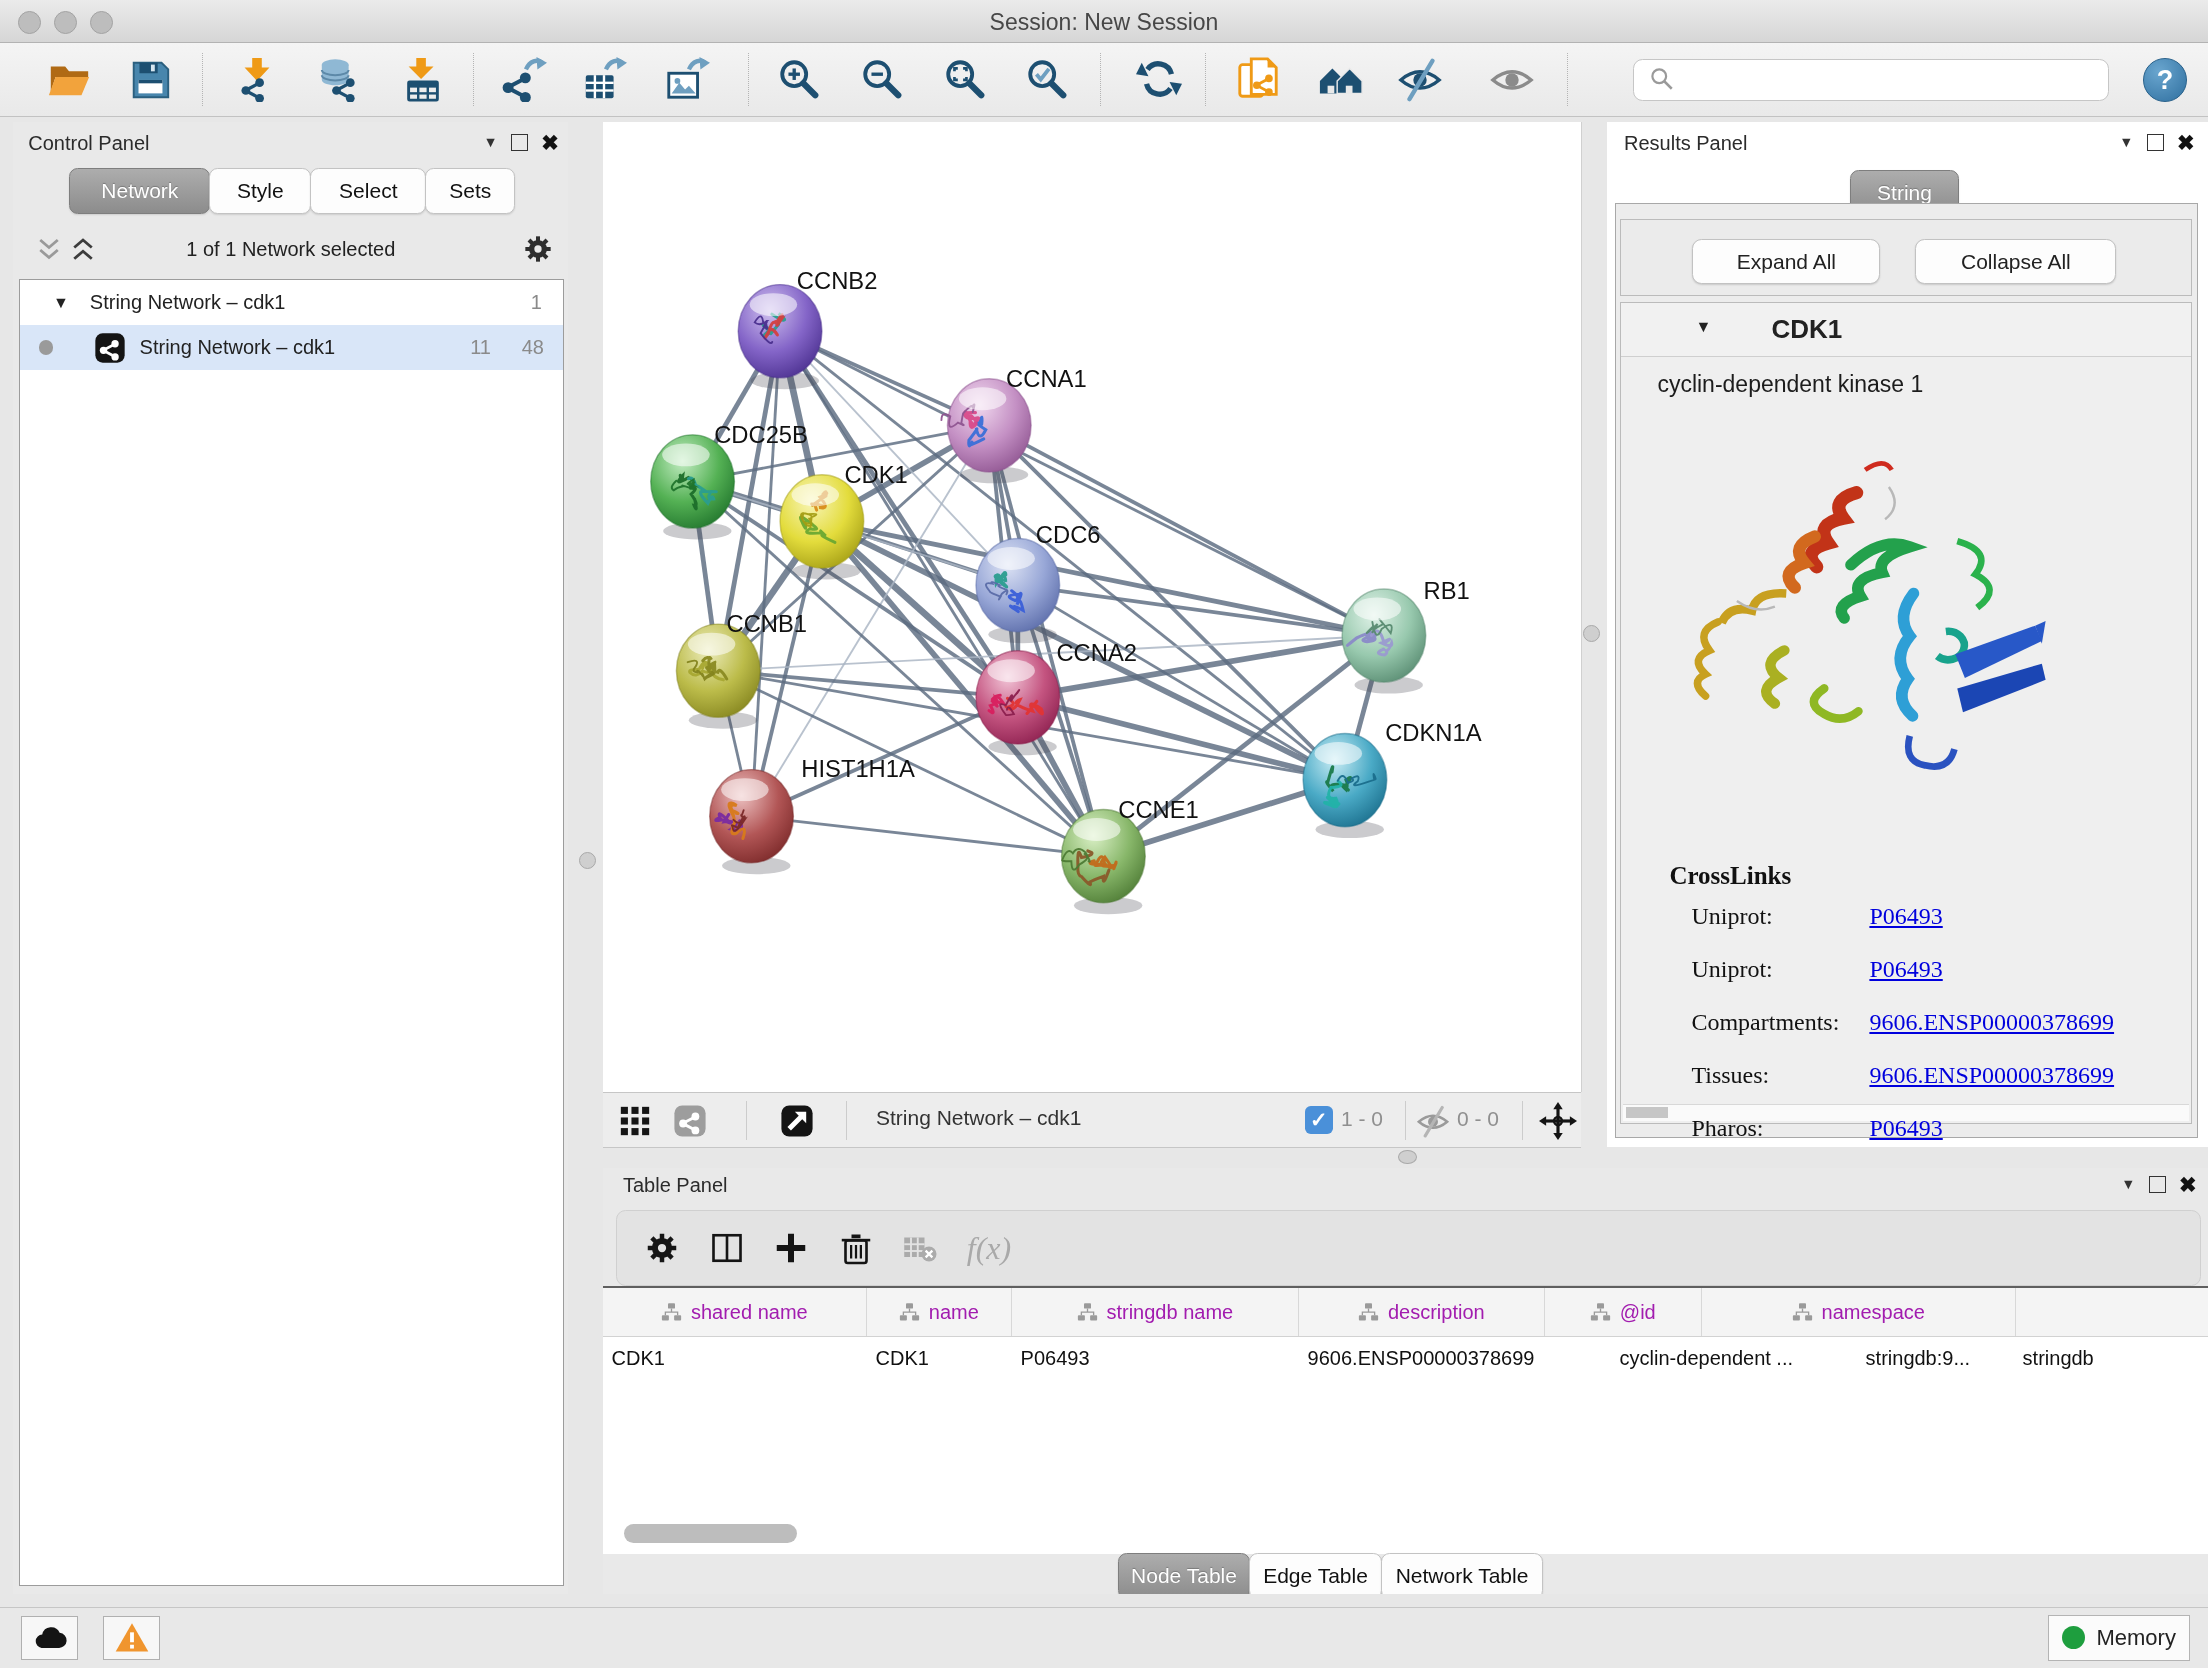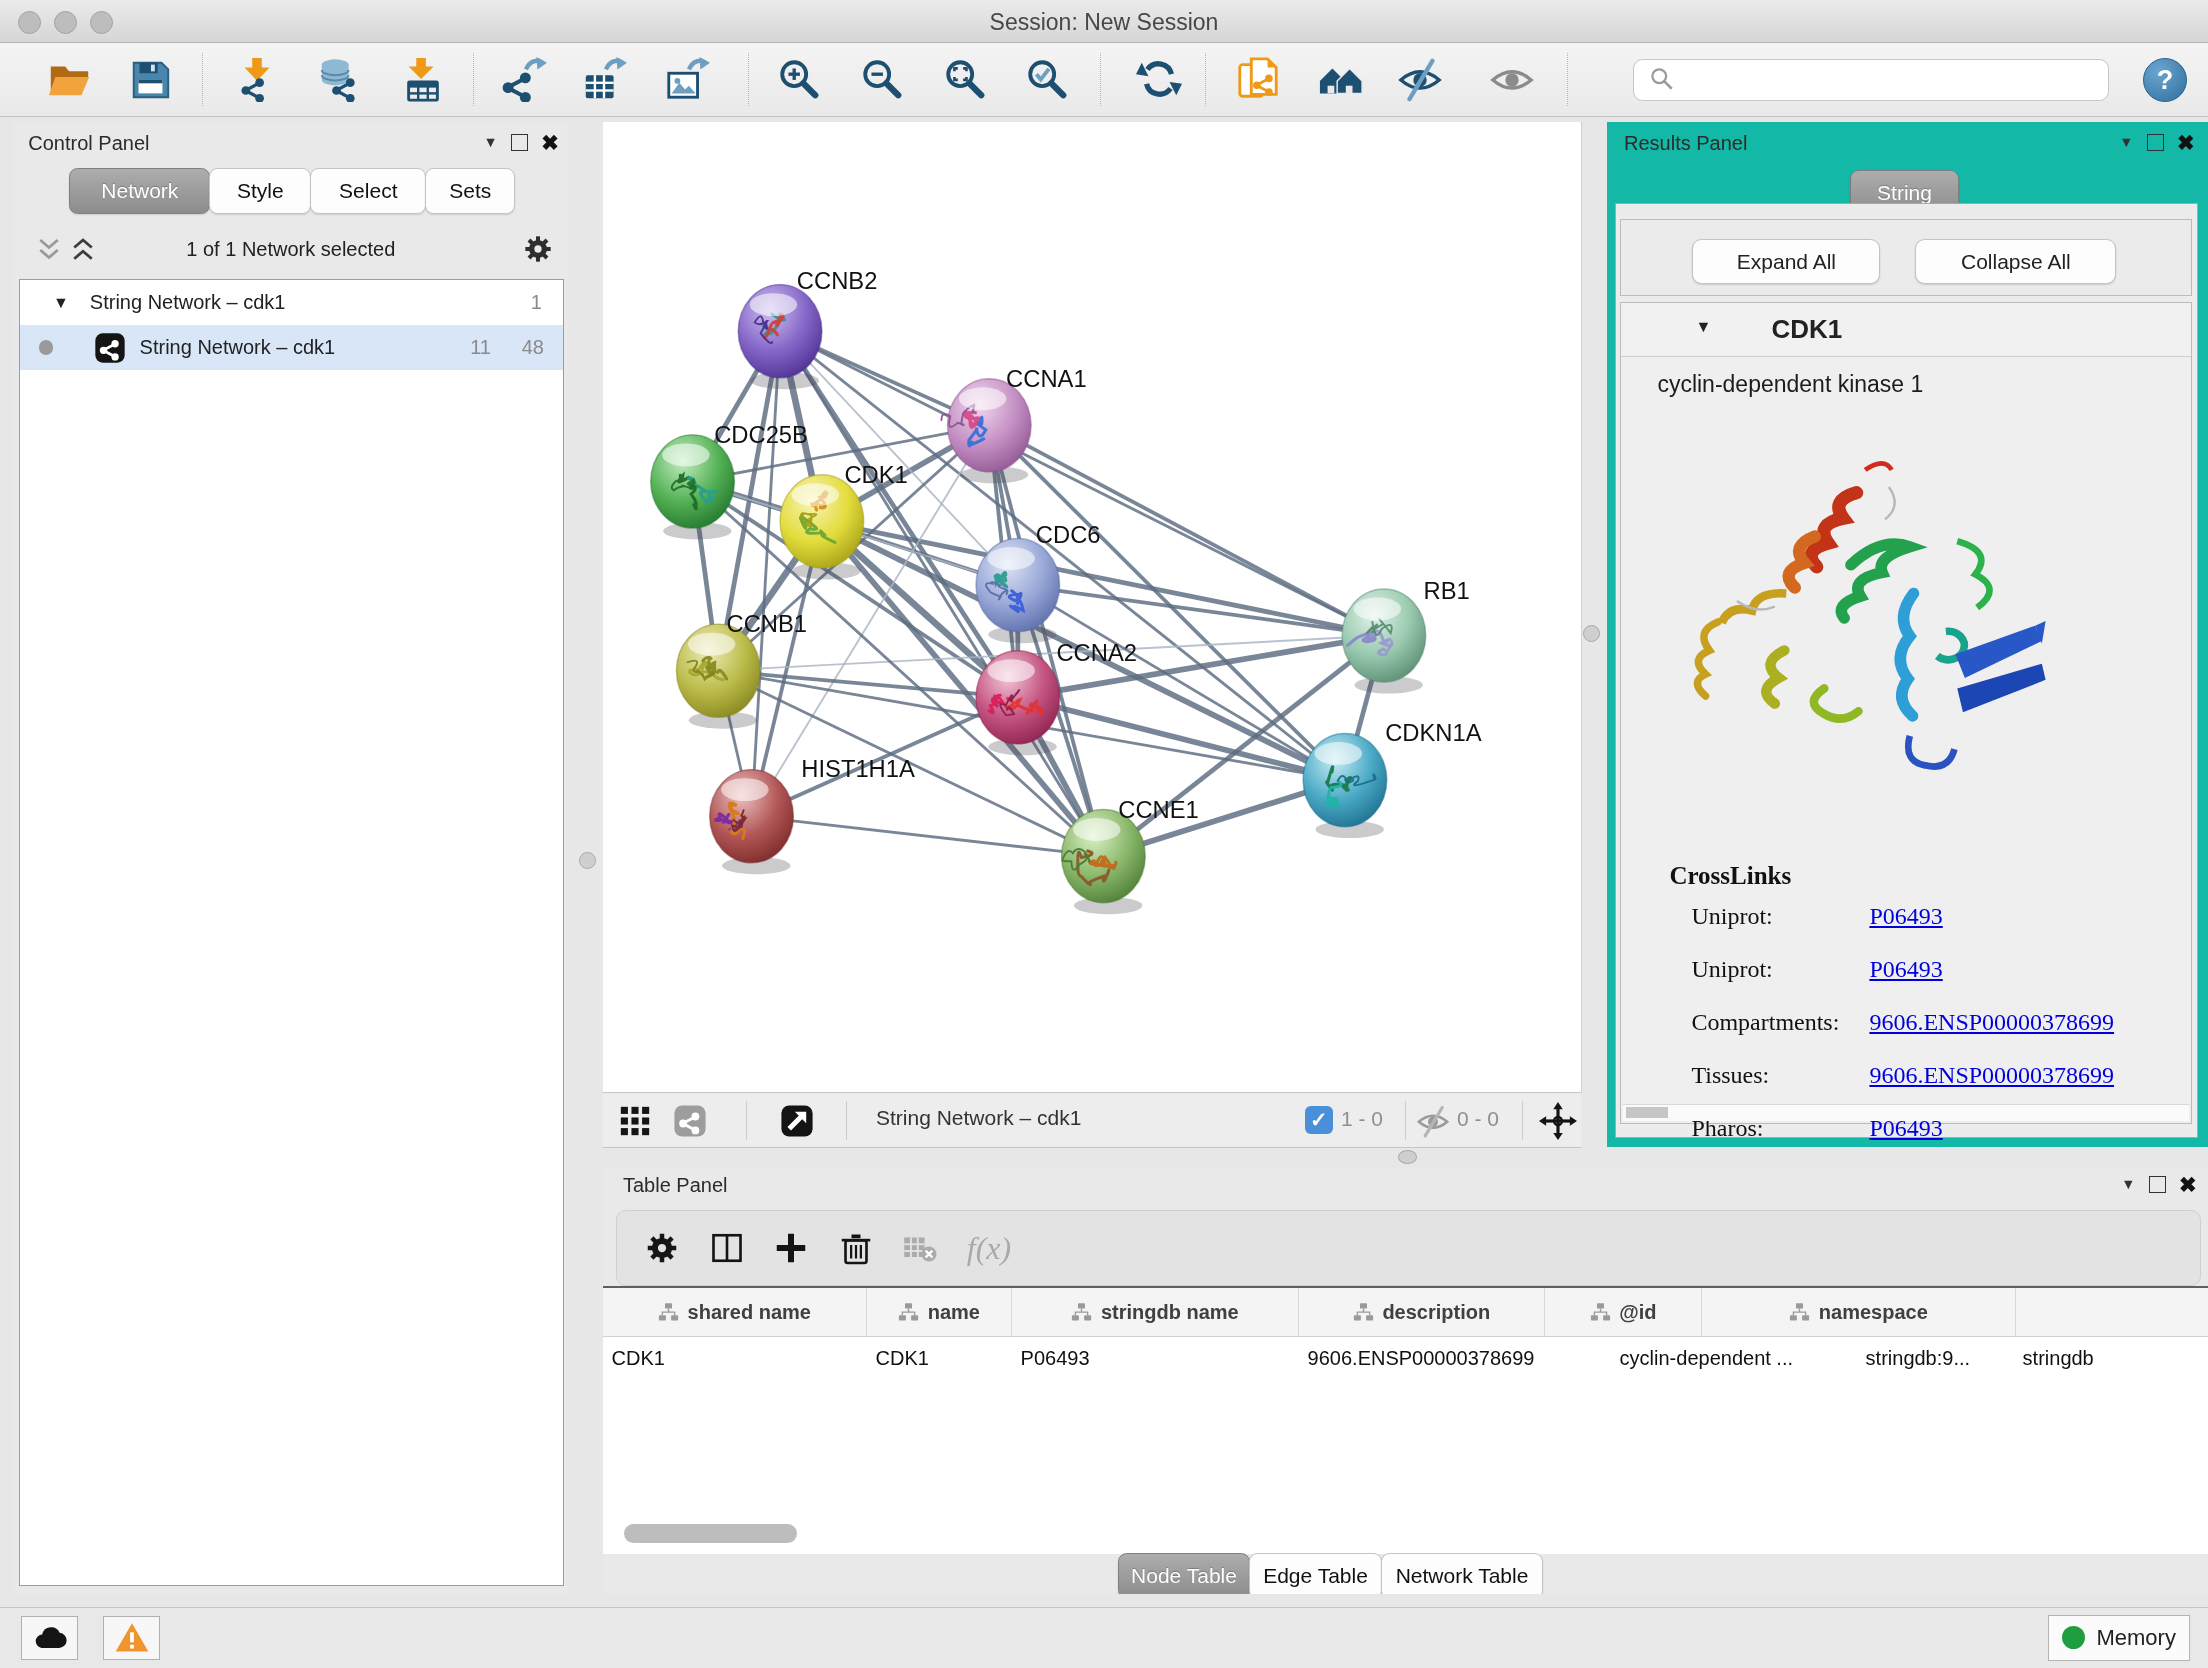--- a/index.html
+++ b/index.html
@@ -60,21 +60,21 @@
   .nb-ic{position:absolute;top:10.5px;width:34px;height:34px;cursor:pointer;}
   .nb-div{position:absolute;top:7.6px;height:39px;border-left:1px solid #cccccc;}
   .nb-gray{color:#8f8f8f;font-size:21px;position:absolute;top:14.3px;}
   #nb-check{position:absolute;left:702px;top:13.3px;width:27.6px;height:27.6px;background:#4a90d9;
     border-radius:5.7px;color:#fff;font-size:21px;font-weight:bold;display:flex;align-items:center;
     justify-content:center;cursor:pointer;}
   #net-splitter{left:603px;top:1146px;width:1605px;height:22px;}
   .split-dot{position:absolute;background:#cfcfcf;border:1px solid #a9a9a9;border-radius:50%;}
 
   
-  #results-panel{left:1607px;top:122px;width:601px;height:1025px;background:#14b8a6;}
+  #results-panel{left:1607px;top:122px;width:601px;height:1025px;background:#ffffff;}
   #rp-tab{position:absolute;left:243px;top:48px;width:107px;}
   #rp-outer{position:absolute;left:7.6px;top:81px;width:581px;height:933px;
     border:1px solid #a8a8a8;background:#ececec;}
   #rp-btnbox{position:absolute;left:4.8px;top:15px;width:570px;height:75px;
     border:1px solid #bbbbbb;background:#ebebeb;}
   .rp-btn{position:absolute;top:19px;height:43px;background:#fdfdfd;border:1px solid #c2c2c2;
     border-radius:9.5px;font-size:21px;display:flex;align-items:center;justify-content:center;
     cursor:pointer;box-shadow:0 1px 1.9px rgba(0,0,0,.15);}
   #rp-card{position:absolute;left:4.8px;top:98px;width:570px;height:820px;
     border:1px solid #bbbbbb;background:#efefef;}
@@ -95,22 +95,22 @@
   
   #table-panel{left:603px;top:1168px;width:1605px;height:426px;background:#e9e9e9;overflow:hidden;}
   #tp-toolbar{position:absolute;left:13.3px;top:42px;width:1585px;height:76px;background:#e3e3e3;
     border:1px solid #d0d0d0;border-radius:9.5px;display:flex;align-items:center;gap:28.5px;
     padding-left:27px;box-sizing:border-box;}
   .tp-ic{width:36px;height:36px;cursor:pointer;}
   #fx{font-family:"Liberation Serif",serif;font-style:italic;font-size:32px;color:#a9a9a9;cursor:default;}
   #tp-table{position:absolute;left:0px;top:118px;width:1605px;height:266px;background:#fff;
     border-top:2.9px solid #5f5f5f;overflow:hidden;}
   #tp-header{display:flex;height:48px;background:#f4f4f4;border-bottom:1px solid #d2d2d2;}
-  .th{display:flex;align-items:center;justify-content:center;gap:8.6px;font-size:20px;color:#404040;
-    border-right:1px solid #d8d8d8;box-sizing:border-box;flex:none;cursor:pointer;font-weight:bold;}
+  .th{display:flex;align-items:center;justify-content:center;gap:8.6px;font-size:20px;color:#a21caf;
+    border-right:1px solid #d8d8d8;box-sizing:border-box;flex:none;cursor:pointer;}
   #tp-row{display:flex;height:43px;}
   .td{font-size:20px;color:#111;display:flex;align-items:center;padding-left:8.6px;
     box-sizing:border-box;flex:none;white-space:nowrap;overflow:hidden;}
   #tp-hscroll{position:absolute;left:13.3px;top:354px;width:1585px;height:23px;}
   #tp-hthumb{position:absolute;left:7.6px;top:1.9px;width:173px;height:19px;border-radius:9.5px;background:#bdbdbd;}
   #tp-tabs{position:absolute;left:515px;top:385px;display:flex;}
 
   
   #statusbar{left:0;top:1607px;width:2208px;height:61px;background:#e8e8e8;border-top:1px solid #c6c6c6;}
   .sb-btn{position:absolute;top:7.6px;width:55px;height:42px;background:#f7f7f7;border:1.9px solid #b0b0b0;

